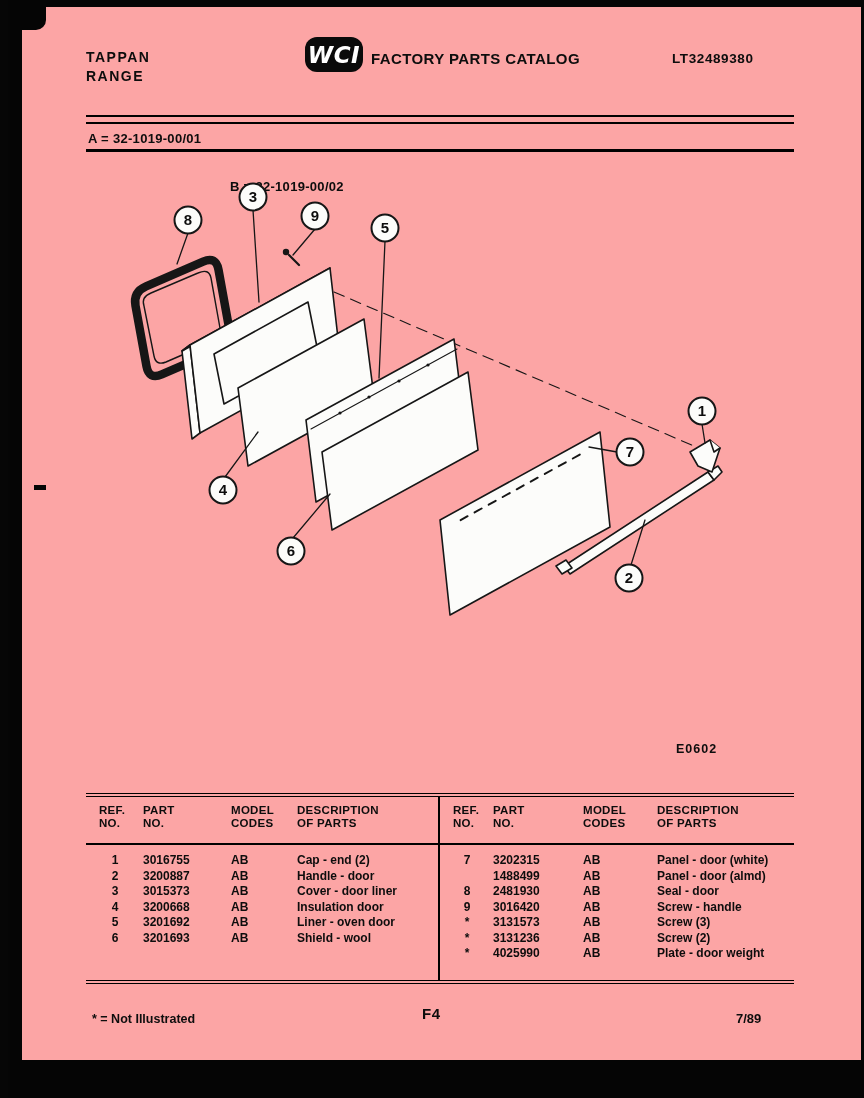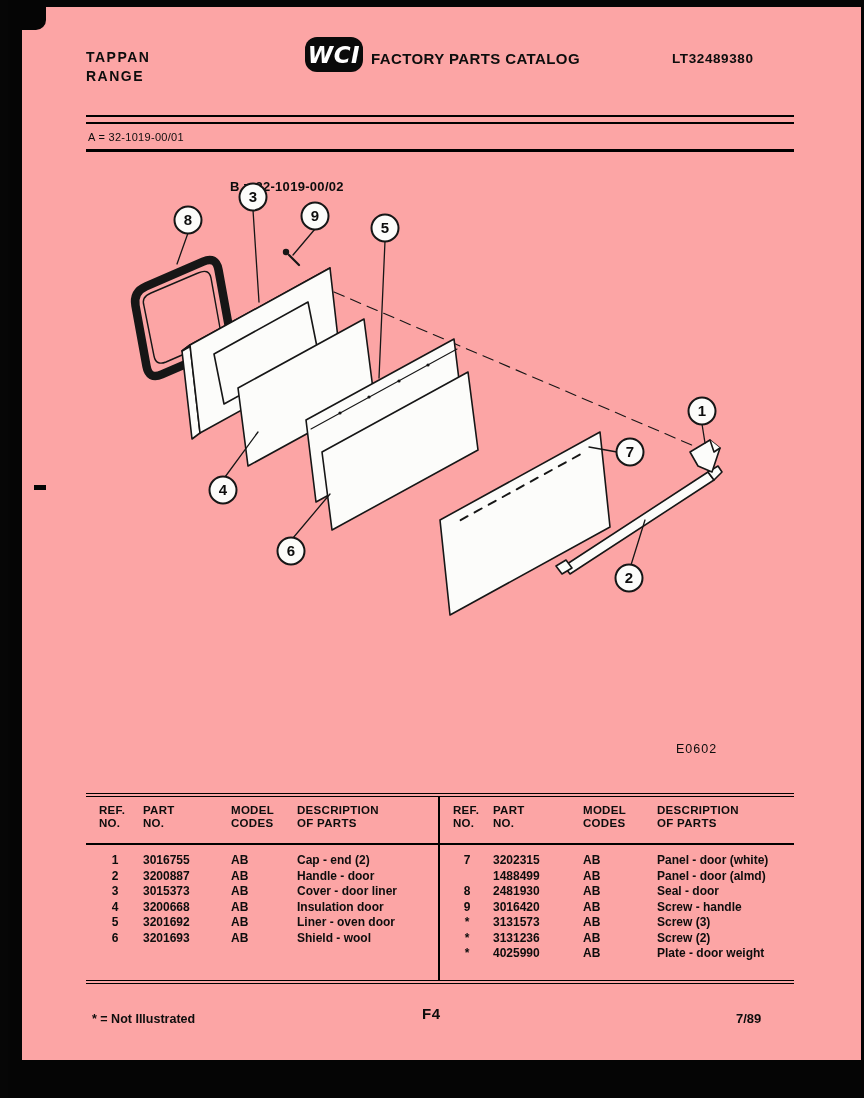--- a/index.html
+++ b/index.html
@@ -19,24 +19,24 @@
   .brand { left:78px; top:48px; font-size:14px; font-weight:bold; letter-spacing:1.5px; line-height:19px; }
   .logo-box {
     left:297px; top:37px; width:58px; height:35px; background:#0a0a0a;
     border-radius:12px; color:#fff; display:flex; align-items:center; justify-content:center;
     font-style:italic; font-weight:900; font-size:23px; letter-spacing:0.5px;
     font-family:"DejaVu Sans", sans-serif;
   }
   .catalog-title { left:363px; top:50px; font-size:15px; font-weight:bold; letter-spacing:0.4px; }
   .doc-number { left:664px; top:51px; font-size:13.5px; font-weight:bold; letter-spacing:0.6px; }
   .rule-double { left:78px; top:115px; width:708px; height:9px; border-top:2.5px solid #000; border-bottom:2.5px solid #000; }
-  .model-a { left:80px; top:131px; font-size:11px; font-weight:normal; letter-spacing:0.3px; }
+  .model-a { left:80px; top:131px; font-size:13px; font-weight:bold; letter-spacing:0.3px; }
   .model-b { left:222px; top:131px; font-size:13px; font-weight:bold; letter-spacing:0.3px;margin-top:48px; }
   .rule-single { left:78px; top:149px; width:708px; height:2.5px; background:#000; }
-  .diagram-code { left:668px; top:742px; font-size:12.5px; font-weight:normal; letter-spacing:1px; }
+  .diagram-code { left:668px; top:742px; font-size:12.5px; font-weight:bold; letter-spacing:1px; }
   
   .ptable { position:absolute; left:78px; top:793px; width:708px; height:191px;
             border-top:4px double #000; border-bottom:4px double #000; }
   .half { position:absolute; top:0; bottom:0; }
   .half.lh { left:0; width:352px; }
   .half.rh { left:352px; width:356px; border-left:2px solid #000; }
   .head-rule { position:absolute; left:0; right:0; top:46px; height:2px; background:#000; }
   .row { display:grid; padding-left:13px; }
   .lh .row { grid-template-columns:44px 88px 66px 1fr; }
   .rh .row { grid-template-columns:40px 90px 74px 1fr; }

